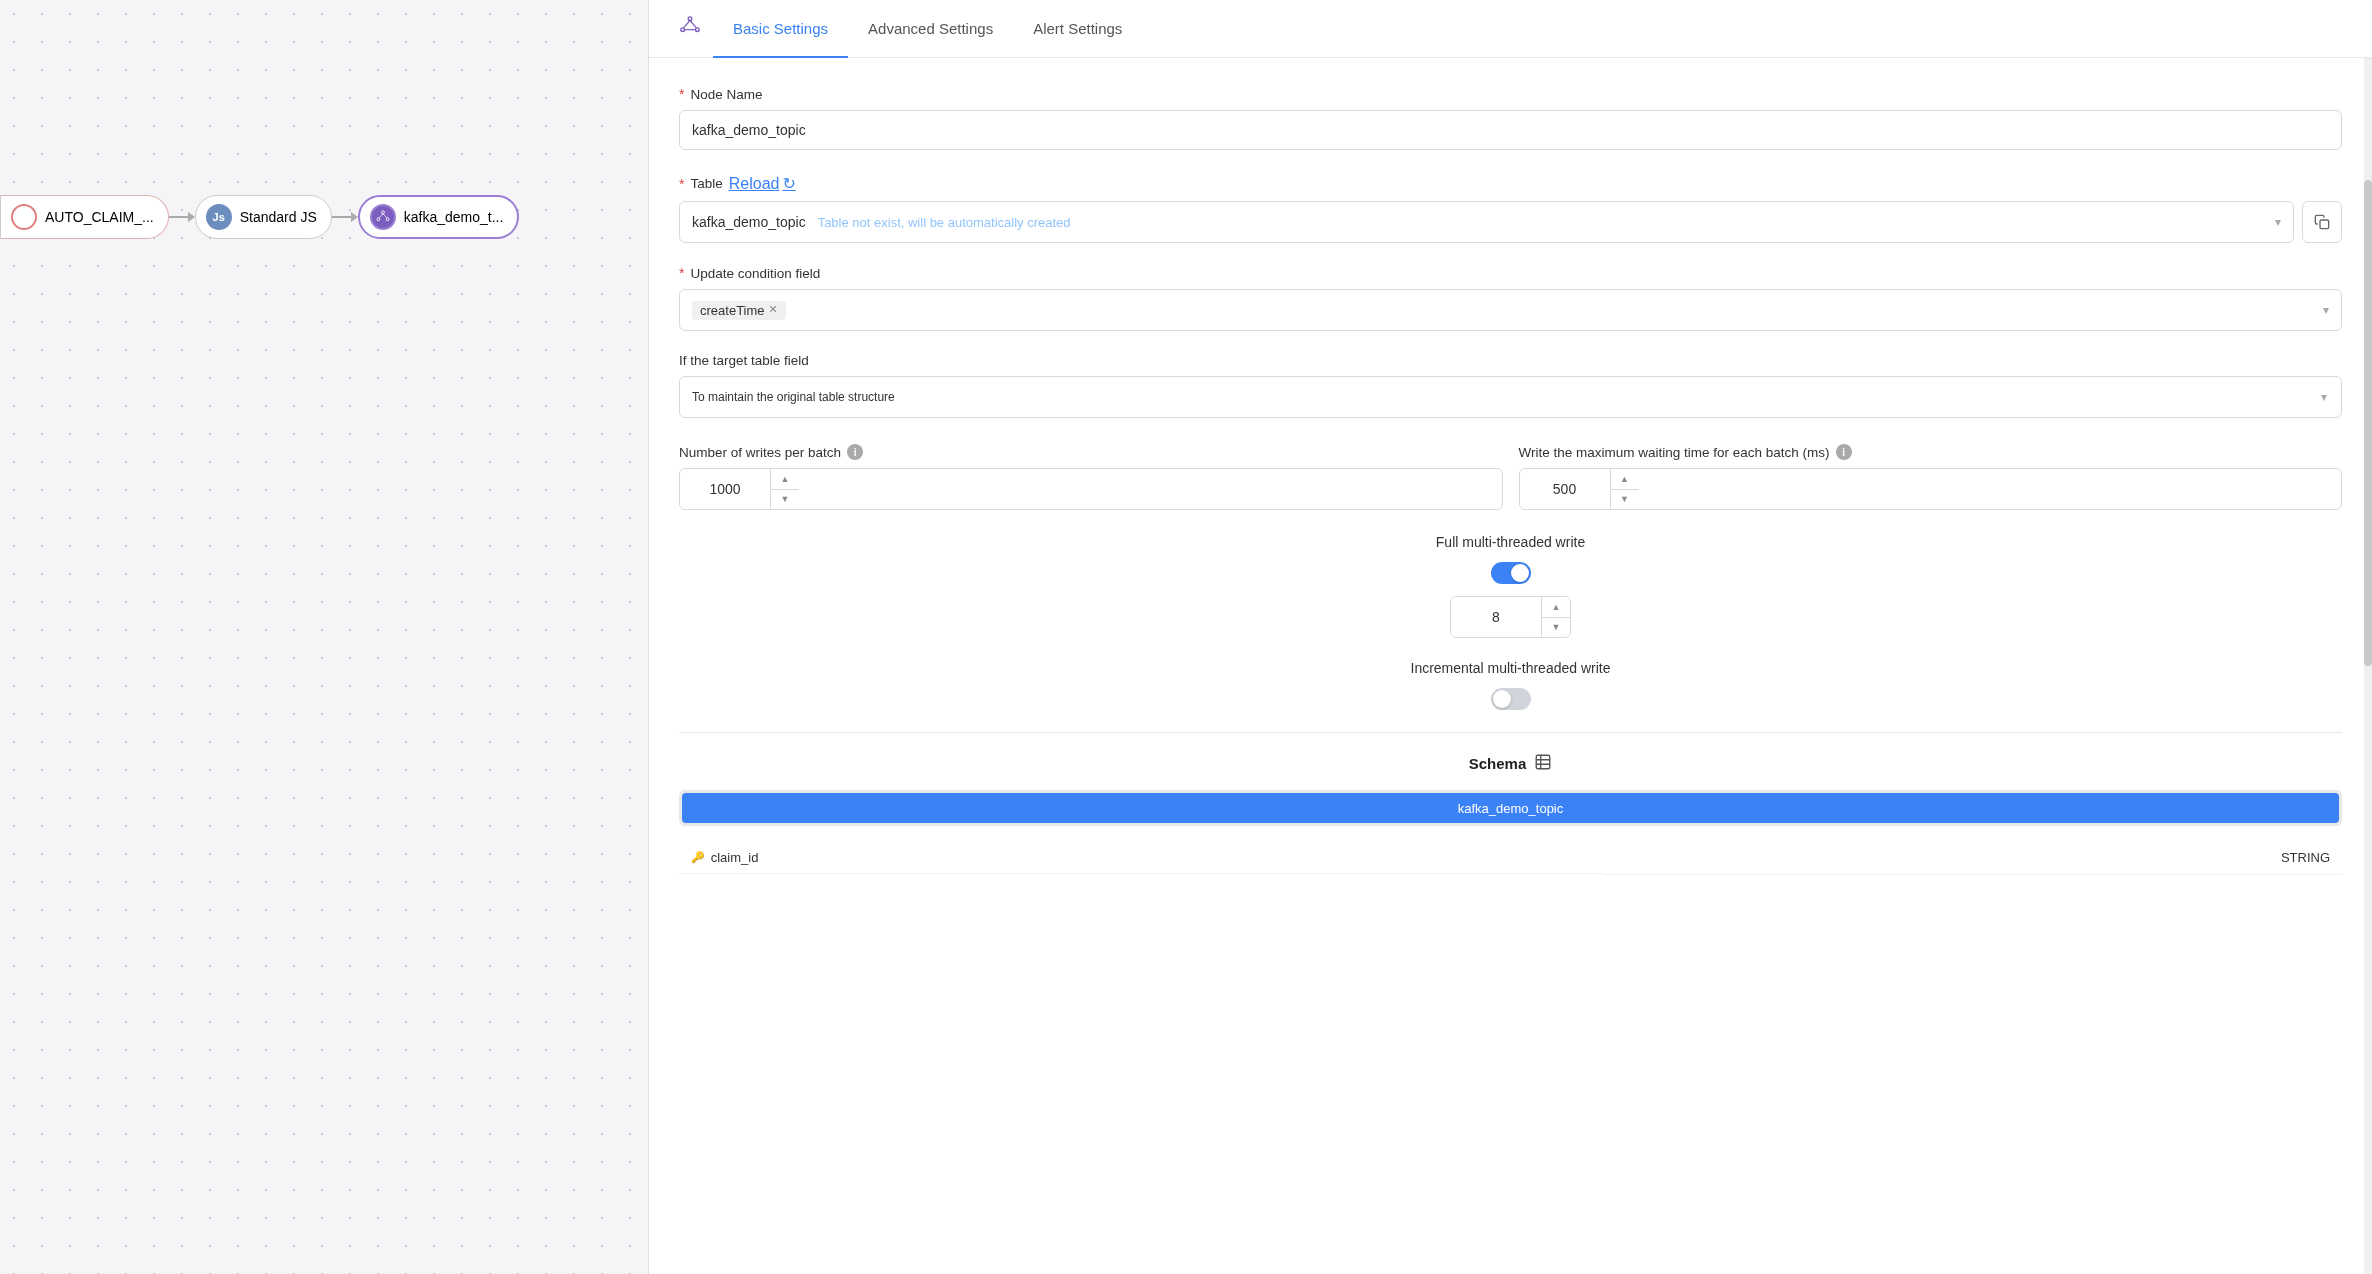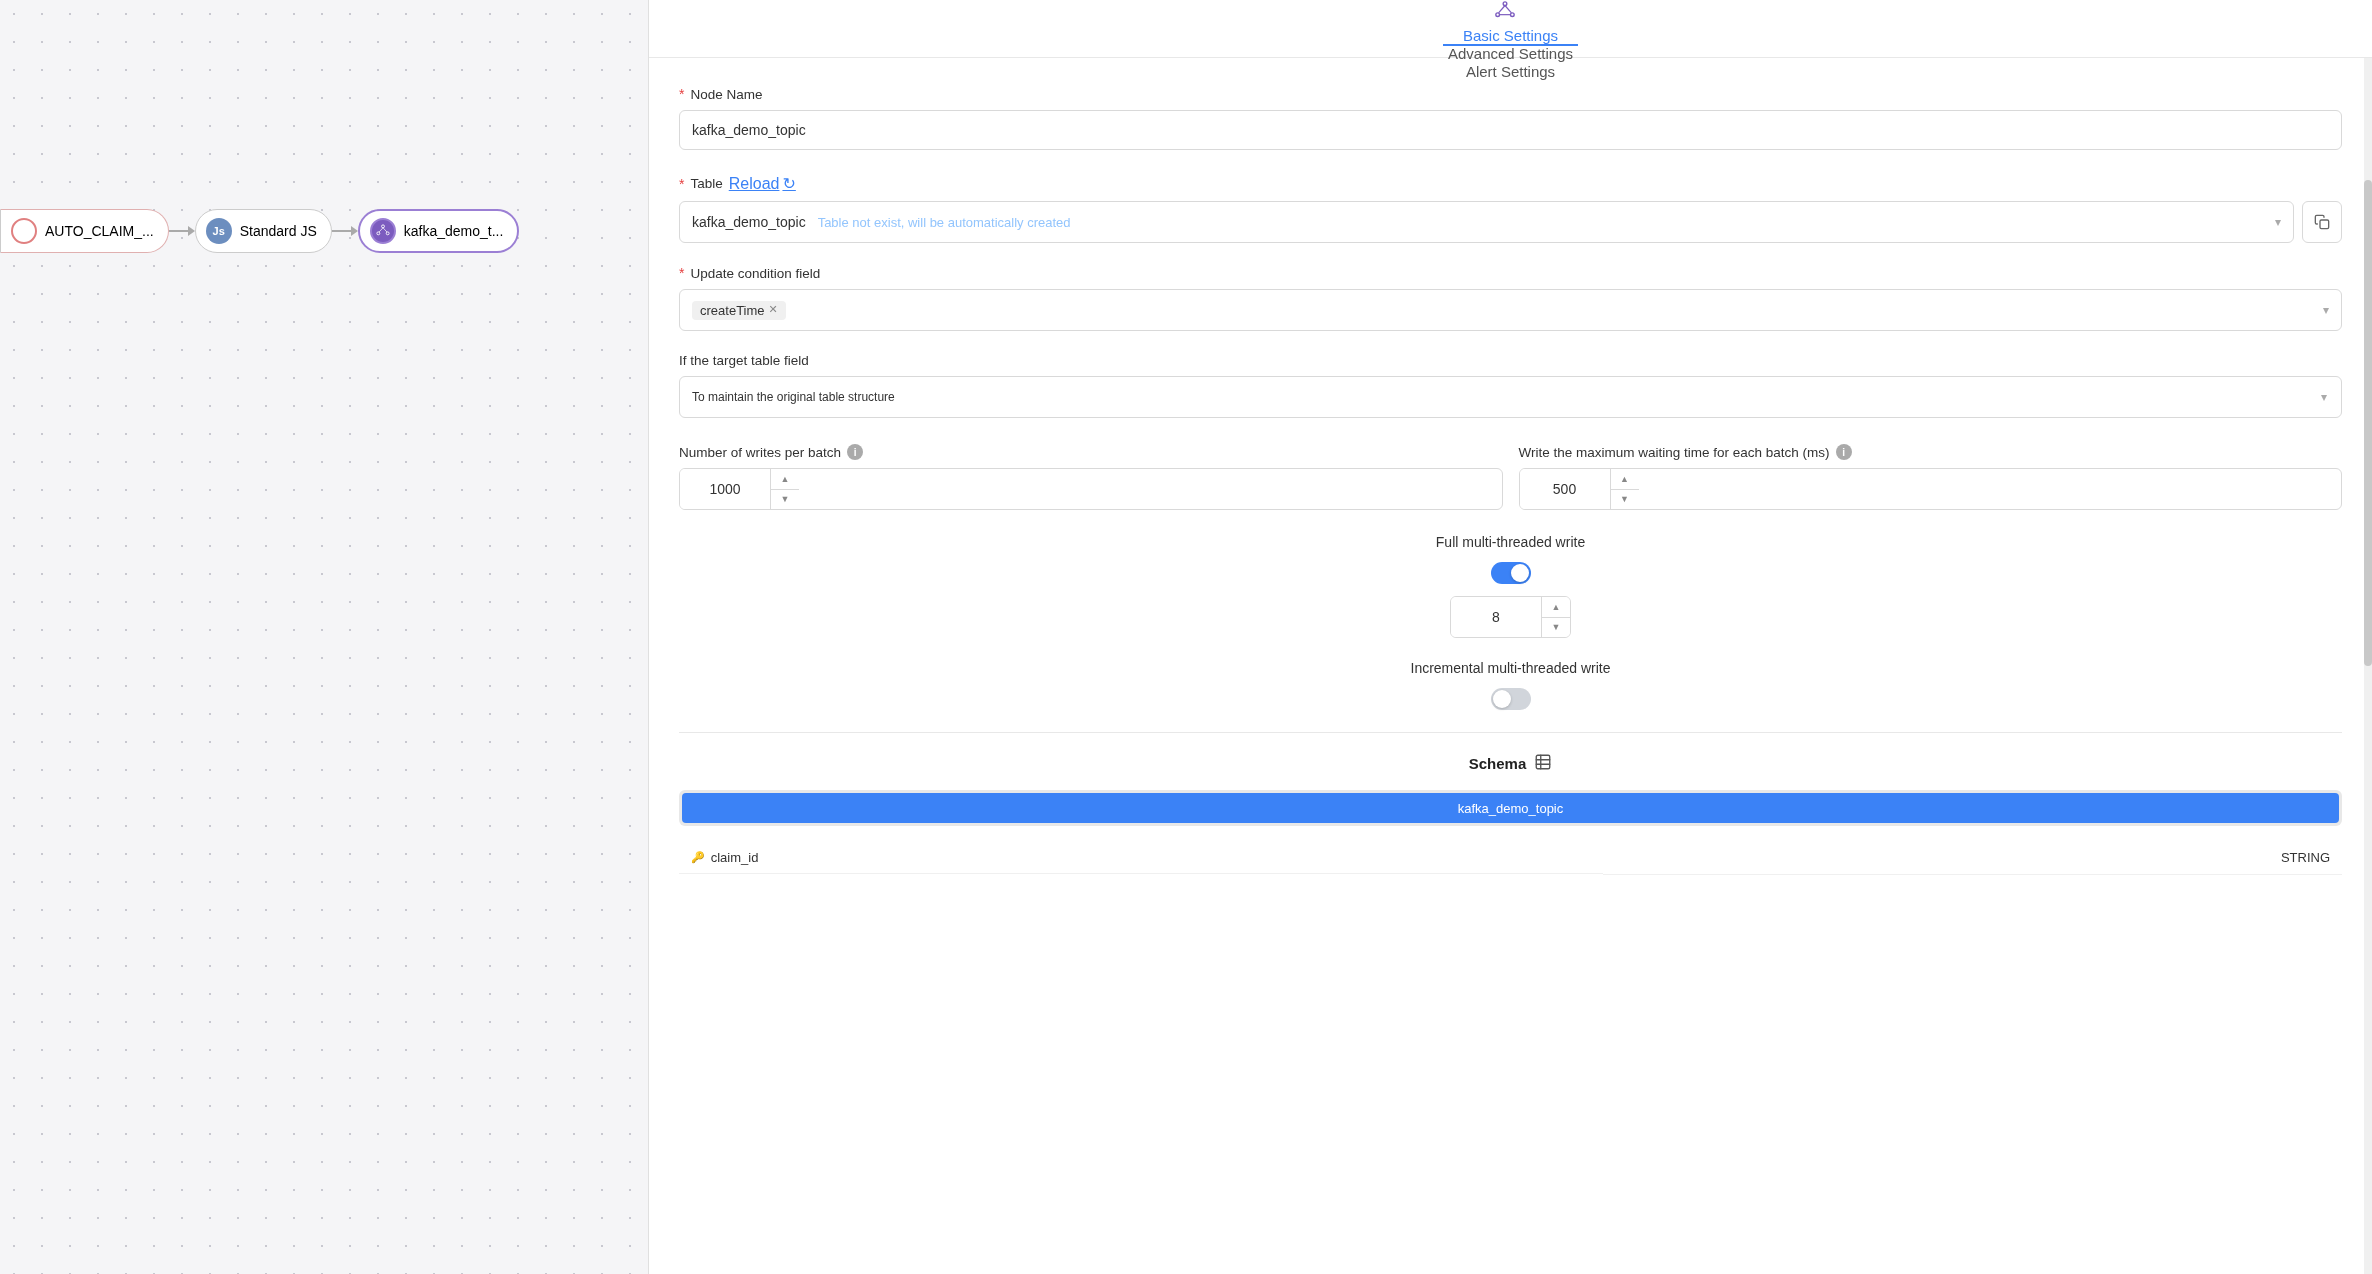--- a/index.html
+++ b/index.html
@@ -20,21 +20,21 @@
       background-image: radial-gradient(circle, #c8c8d0 1px, transparent 1px);
       background-size: 28px 28px;
       position: relative;
       flex-shrink: 0;
       overflow: hidden;
     }
 
     
     .pipeline {
       position: absolute;
-      top: 209px;
+      top: 195px;
       left: 0px;
       display: flex;
       align-items: center;
       gap: 0;
     }
 
     .node {
       display: flex;
       align-items: center;
       border-radius: 22px;
@@ -122,21 +122,20 @@
 
     
     .tabs-header {
       display: flex;
       align-items: center;
       border-bottom: 1px solid #e8e8e8;
       padding: 0 30px;
       height: 58px;
       flex-shrink: 0;
       background: white;
-      flex-direction: column;
     }
 
     .tabs-icon {
       margin-right: 12px;
       color: #7c5cbf;
       font-size: 20px;
     }
 
     .tab {
       padding: 0 20px;

